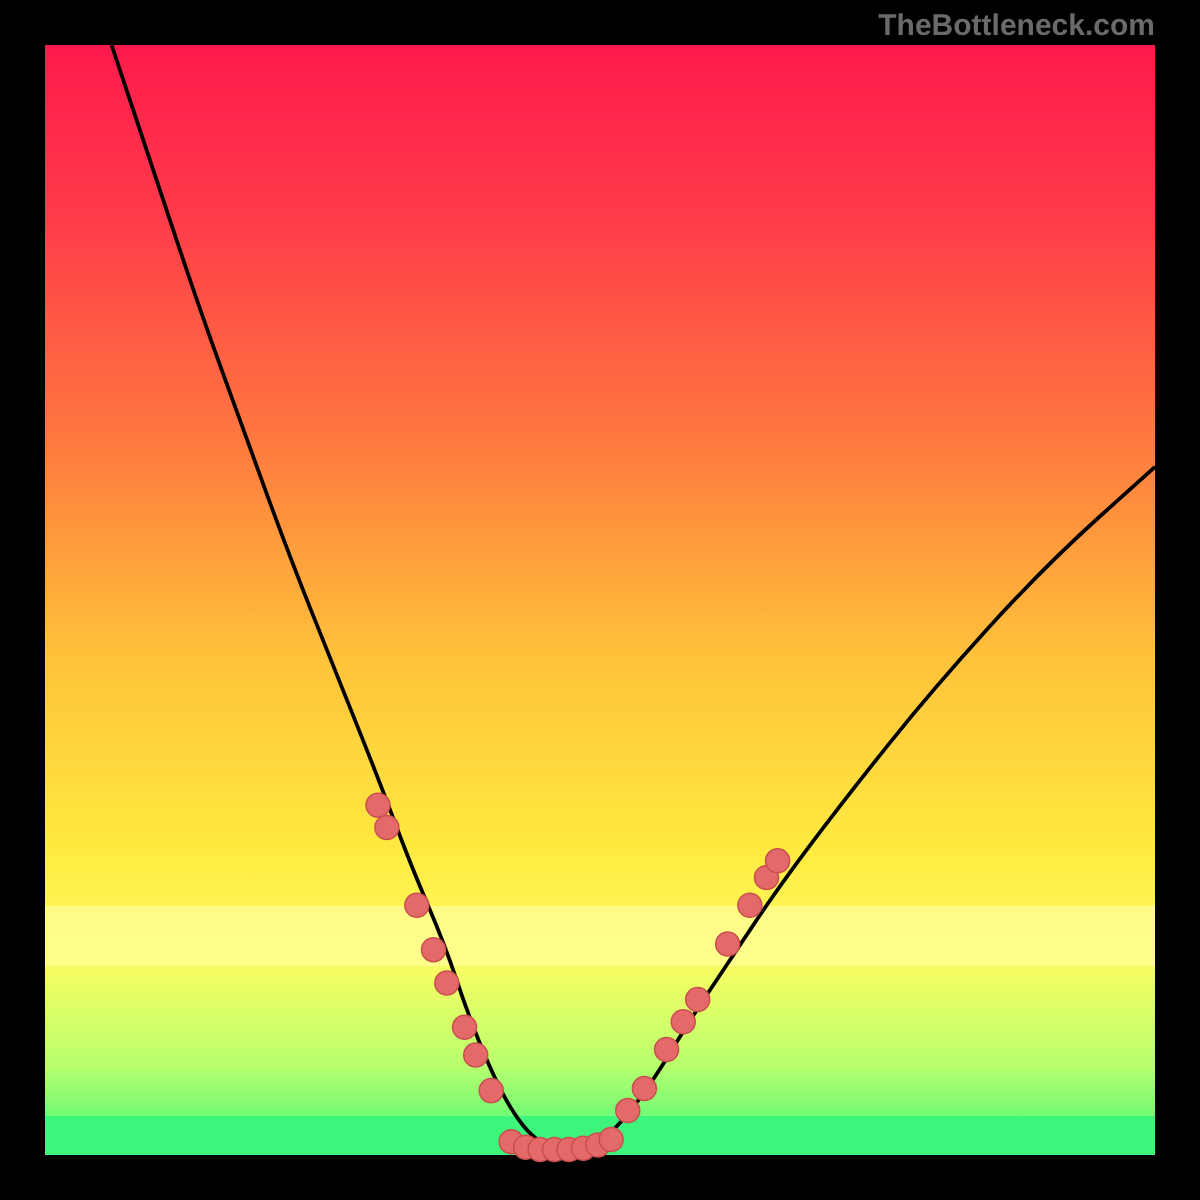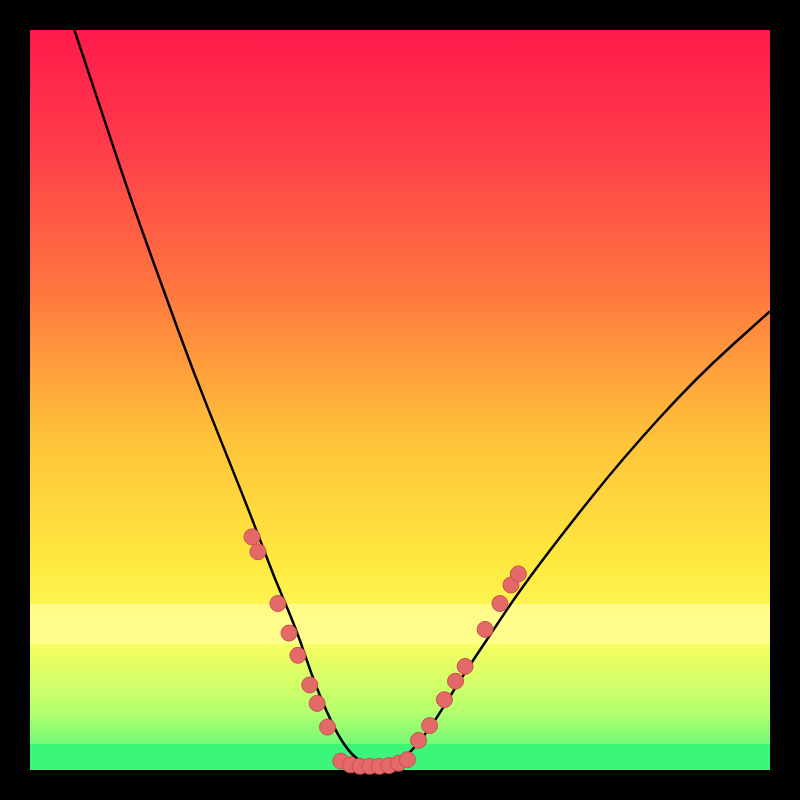--- a/index.html
+++ b/index.html
@@ -98,14 +98,15 @@
           <circle cx="339.65999999999997" cy="736.3" r="8" fill="#e46a6a" stroke="#c94f4f" stroke-width="1"></circle>
           <circle cx="349.28000000000003" cy="736.3" r="8" fill="#e46a6a" stroke="#c94f4f" stroke-width="1"></circle>
           <circle cx="358.9" cy="735.56" r="8" fill="#e46a6a" stroke="#c94f4f" stroke-width="1"></circle>
           <circle cx="368.52" cy="733.34" r="8" fill="#e46a6a" stroke="#c94f4f" stroke-width="1"></circle>
           <circle cx="377.40000000000003" cy="729.64" r="8" fill="#e46a6a" stroke="#c94f4f" stroke-width="1"></circle>
         </g>
     </svg>
 
   </div>
 
+  <div class="watermark" id="watermark" style="right: 30px; top: 6px; font-size: 20px;">TheBottleneck.com</div>
 
 </div>
 
 </body></html>

